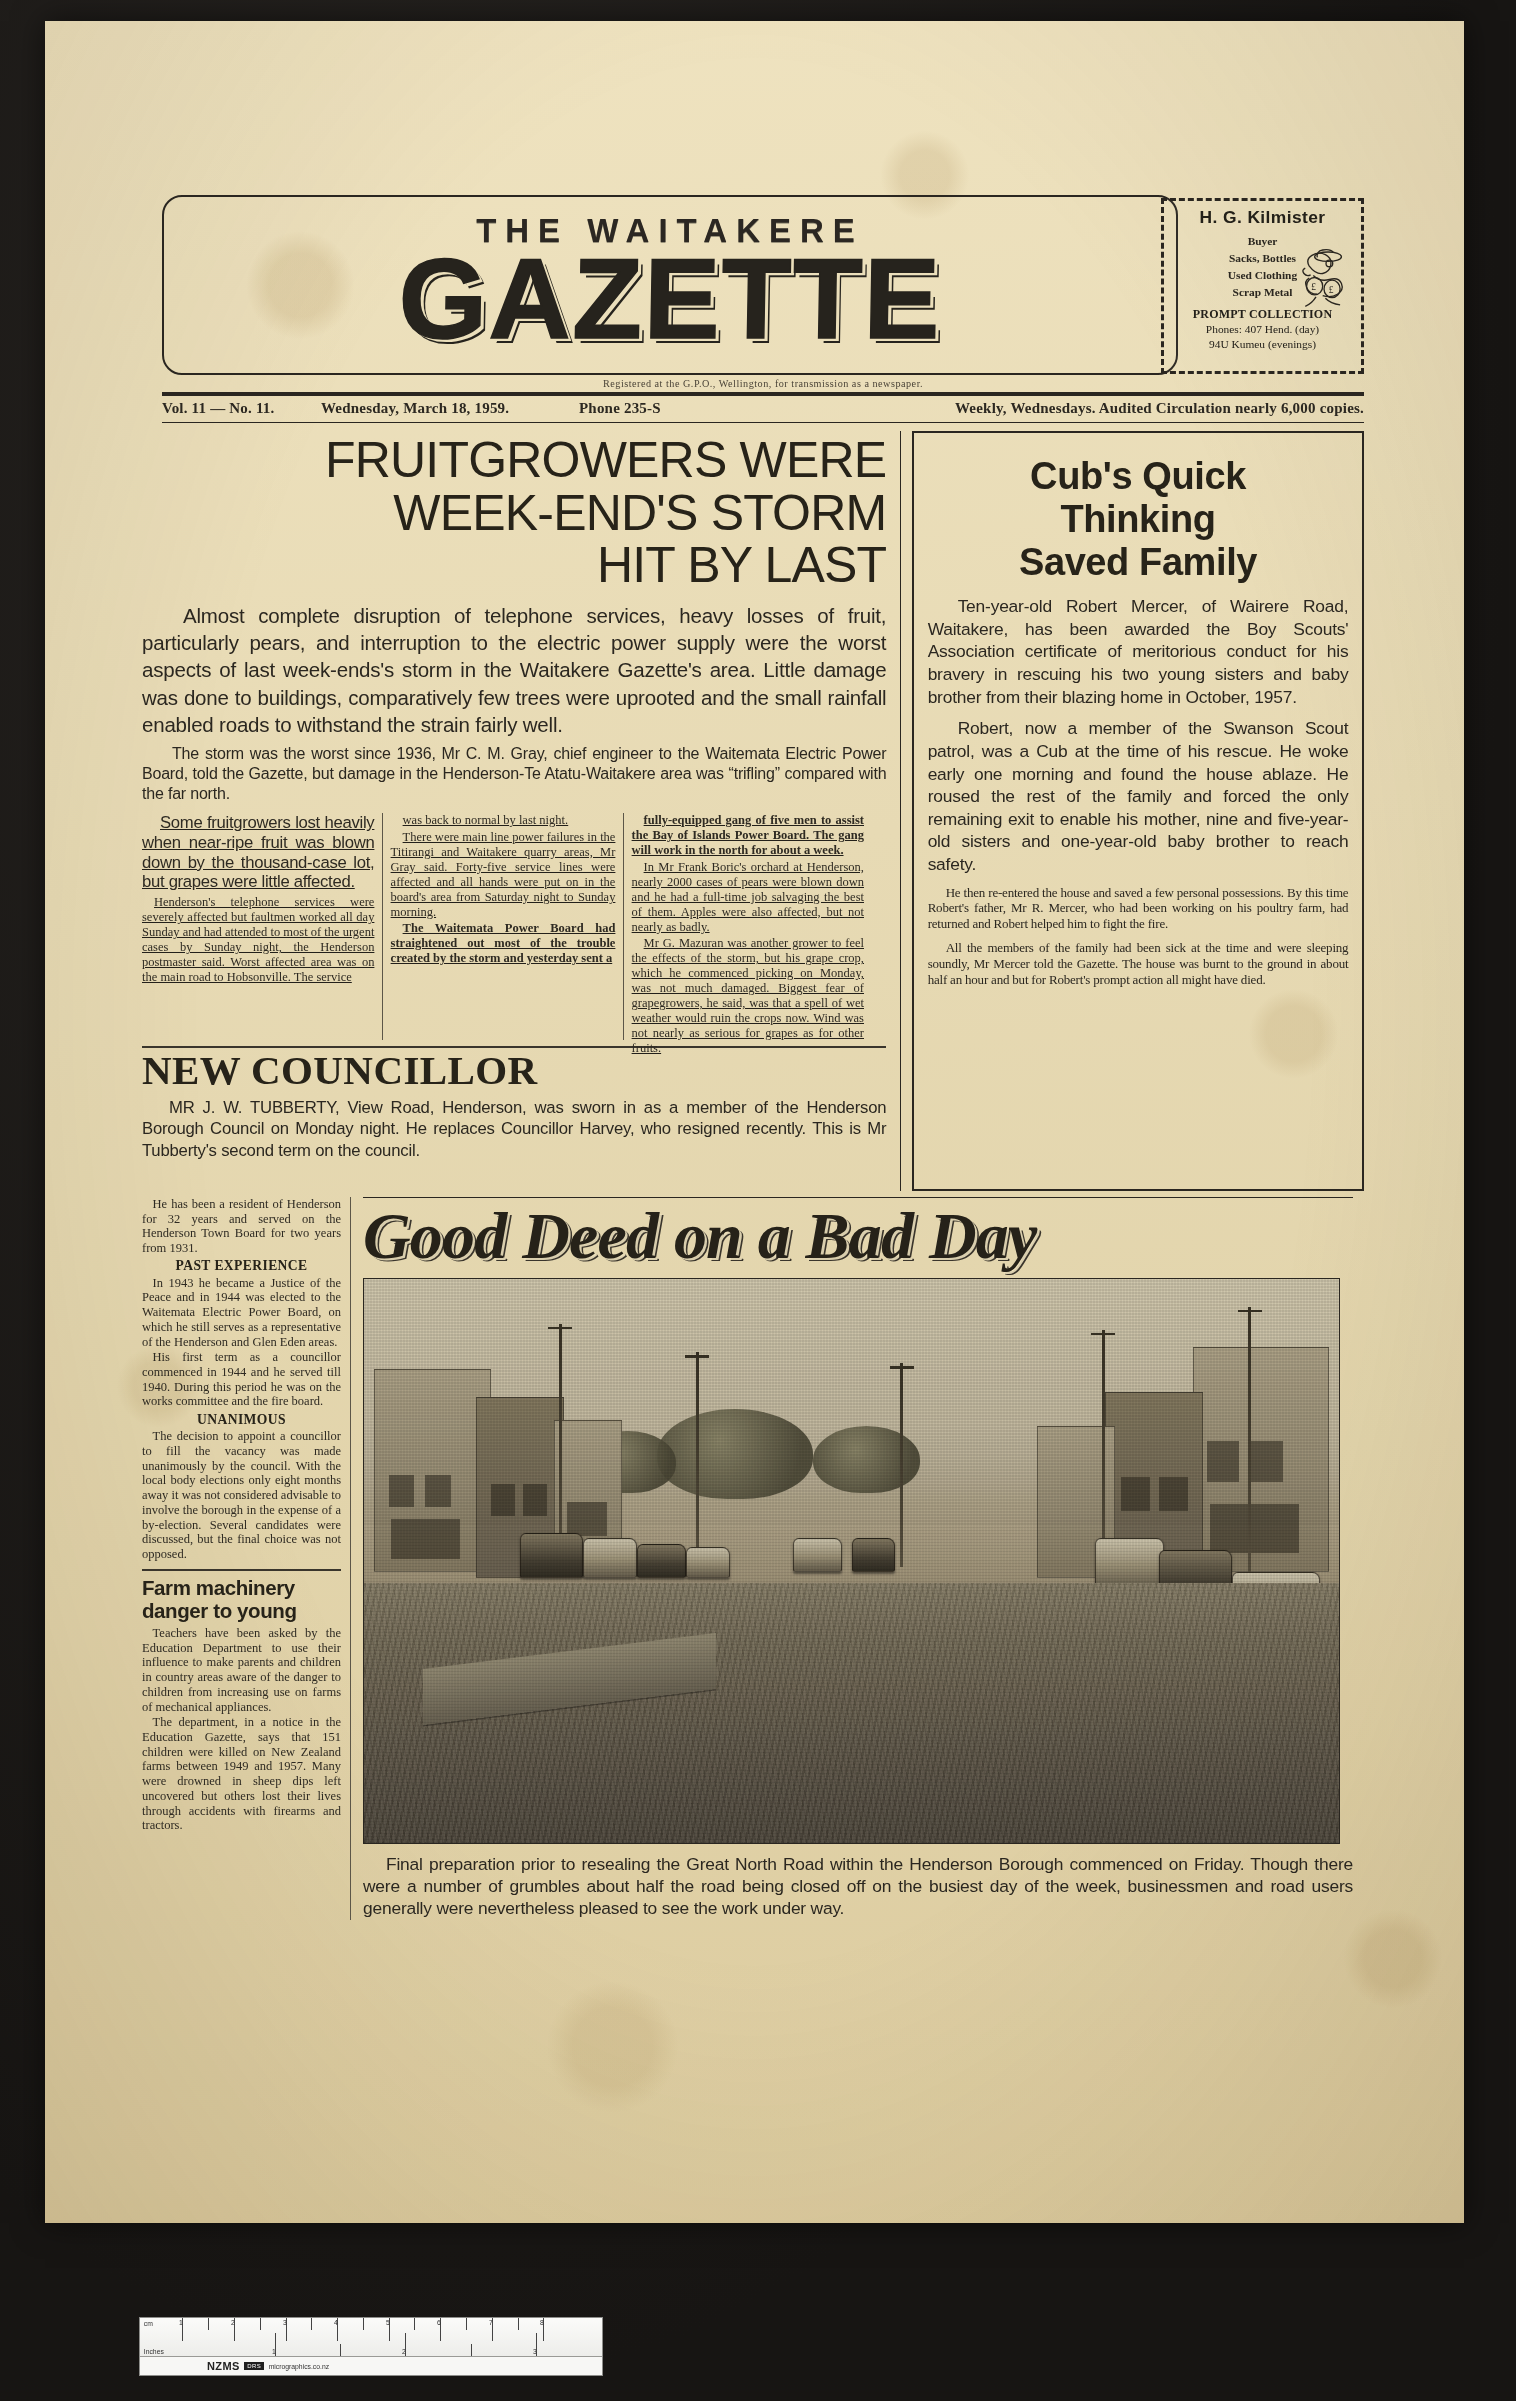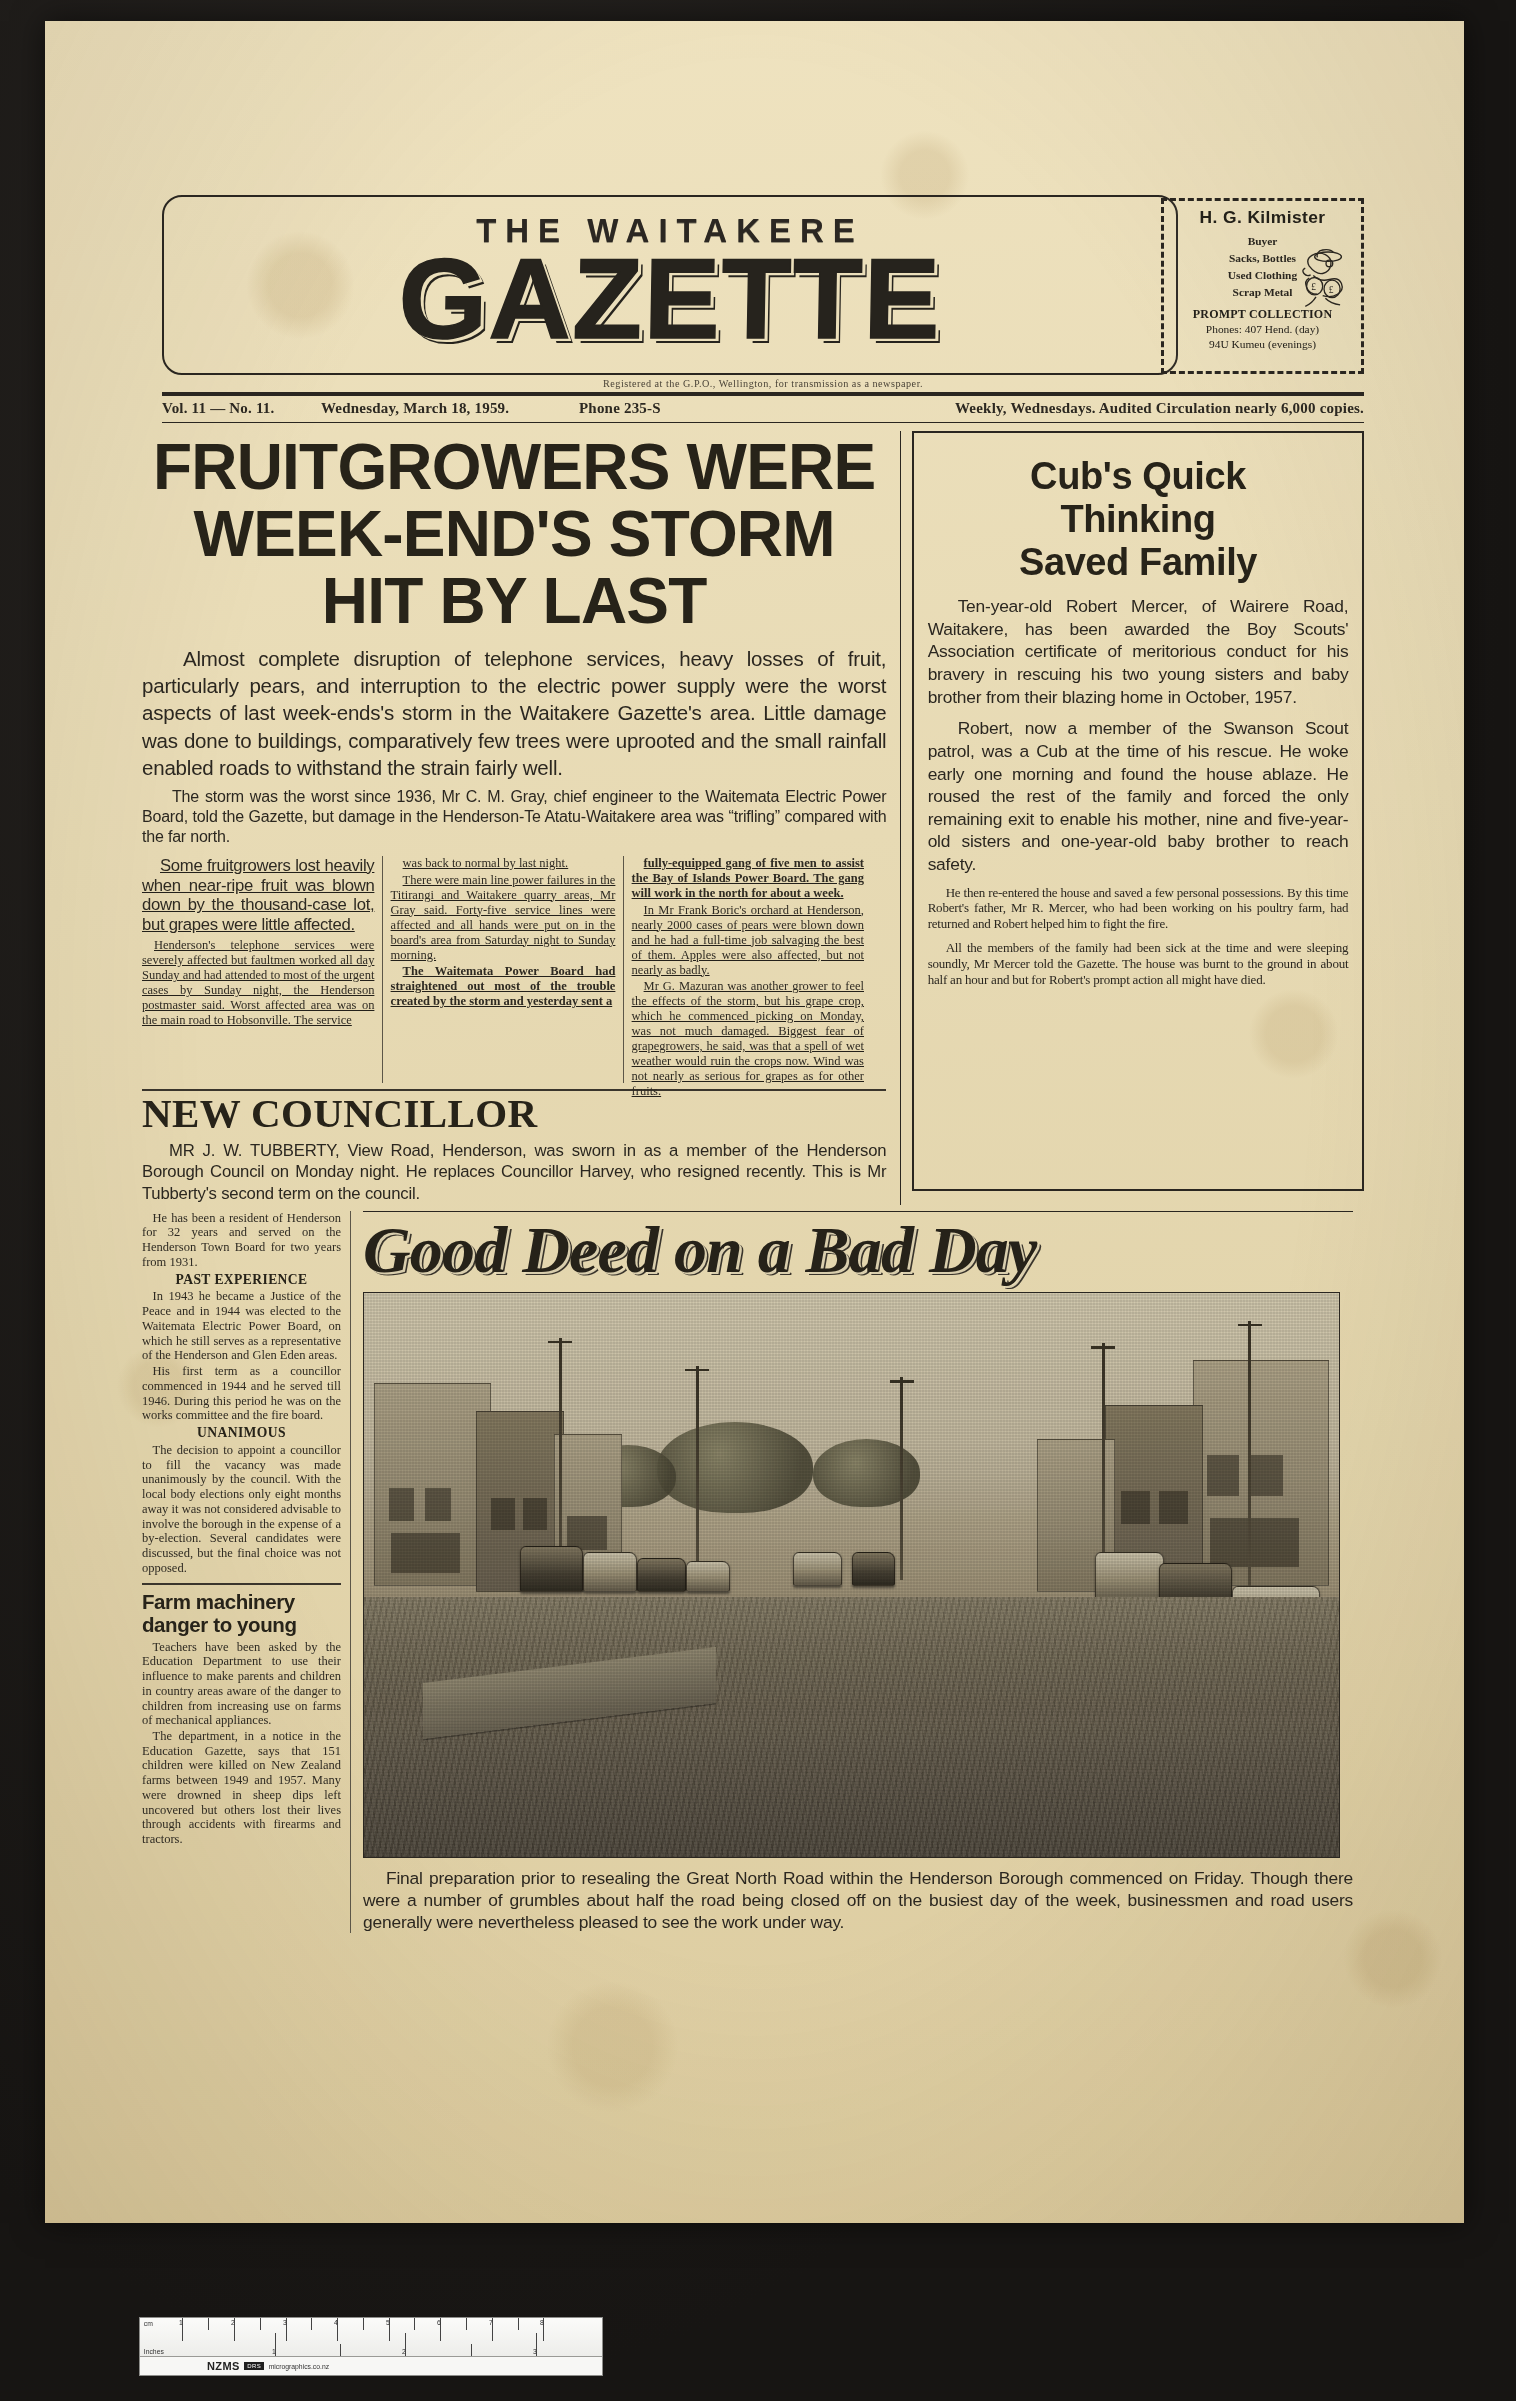--- a/index.html
+++ b/index.html
@@ -139,24 +139,24 @@
   .masthead-strap .s4{ flex:1; text-align:right; }
   .rule-thin{ height:1.5px; background:#2a2620; }
 
   
   .top-section{ display:flex; margin-top:7.6px; }
   .top-left{ width:758px; padding-right:13.6px; }
   .divider-v{ width:1.5px; background:#2a2620; margin:0 10.6px 0 0; }
   .top-right{ width:452px; }
 
   .lead-headline{
-    text-align:center;
-    font-family:"Liberation Sans", sans-serif;
-    font-weight:bold;
-    font-size:64px;
+    text-align:right;
+    font-family:"Liberation Sans", sans-serif;
+    font-weight:normal;
+    font-size:50px;
     line-height:1.02;
     letter-spacing:-0.8px;
     color:#272319;
     margin:4.5px 0 10.6px 0;
   }
   .lead-headline div{ margin:1.5px 0; }
 
   .lead-para{
     font-family:"Liberation Sans", sans-serif;
     font-size:20.5px;
@@ -532,21 +532,21 @@
         </div>
       </div>
     </div>
 
     <div class="lower-section">
 
       <div class="lower-left">
         <p class="ll-p">He has been a resident of Henderson for 32 years and served on the Henderson Town Board for two years from 1931.</p>
         <div class="ll-sub">PAST EXPERIENCE</div>
         <p class="ll-p">In 1943 he became a Justice of the Peace and in 1944 was elected to the Waitemata Electric Power Board, on which he still serves as a representative of the Henderson and Glen Eden areas.</p>
-        <p class="ll-p">His first term as a councillor commenced in 1944 and he served till 1946.  During this period he was on the works committee and the fire board.</p>
+        <p class="ll-p">His first term as a councillor commenced in 1944 and he served till 1940.  During this period he was on the works committee and the fire board.</p>
         <div class="ll-sub">UNANIMOUS</div>
         <p class="ll-p">The decision to appoint a councillor to fill the vacancy was made unanimously by the council.  With the local body elections only eight months away it was not considered advisable to involve the borough in the expense of a by-election. Several candidates were discussed, but the final choice was not opposed.</p>
 
         <div class="ll-rule"></div>
         <div class="ll-head">
           <div>Farm machinery</div>
           <div>danger to young</div>
         </div>
         <p class="ll-p">Teachers have been asked by the Education Department to use their influence to make parents and children in country areas aware of the danger to children from increasing use on farms of mechanical appliances.</p>
         <p class="ll-p">The department, in a notice in the Education Gazette, says that 151 children were killed on New Zealand farms between 1949 and 1957. Many were drowned in sheep dips left uncovered but others lost their lives through accidents with firearms and tractors.</p>

